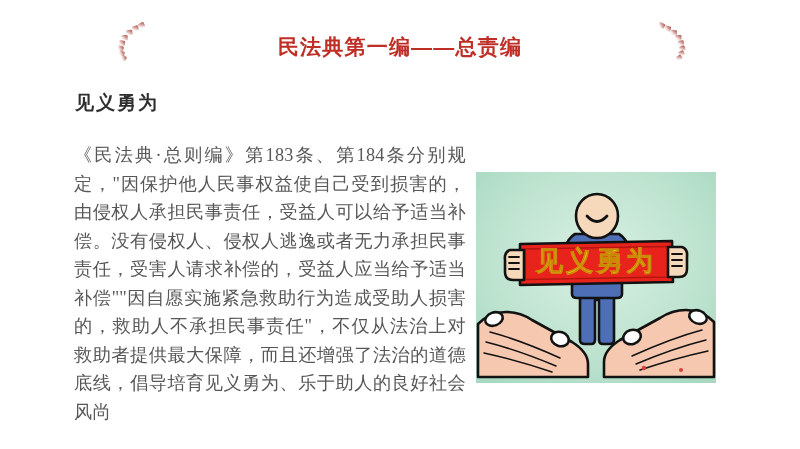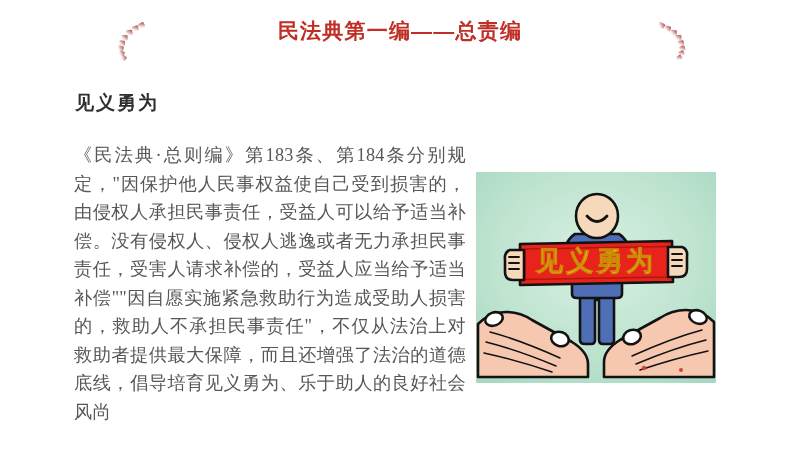--- a/index.html
+++ b/index.html
@@ -21,21 +21,21 @@
     left: 0; top: 0;
     width: 800px;
     height: 449px;
     background: #ffffff;
   }
 
   
   .header {
     position: absolute;
     left: 0;
-    top: 2px;
+    top: 18px;
     width: 800px;
     height: 56px;
     display: flex;
     align-items: center;
     justify-content: center;
   }
   .slide-title {
     font-family: "Liberation Sans", "DejaVu Sans", sans-serif;
     font-size: 21px;
     font-weight: bold;

